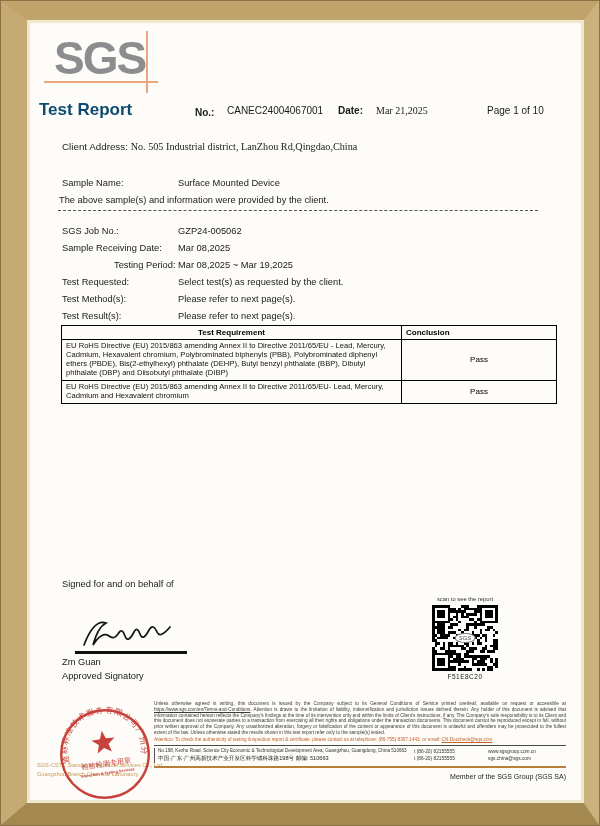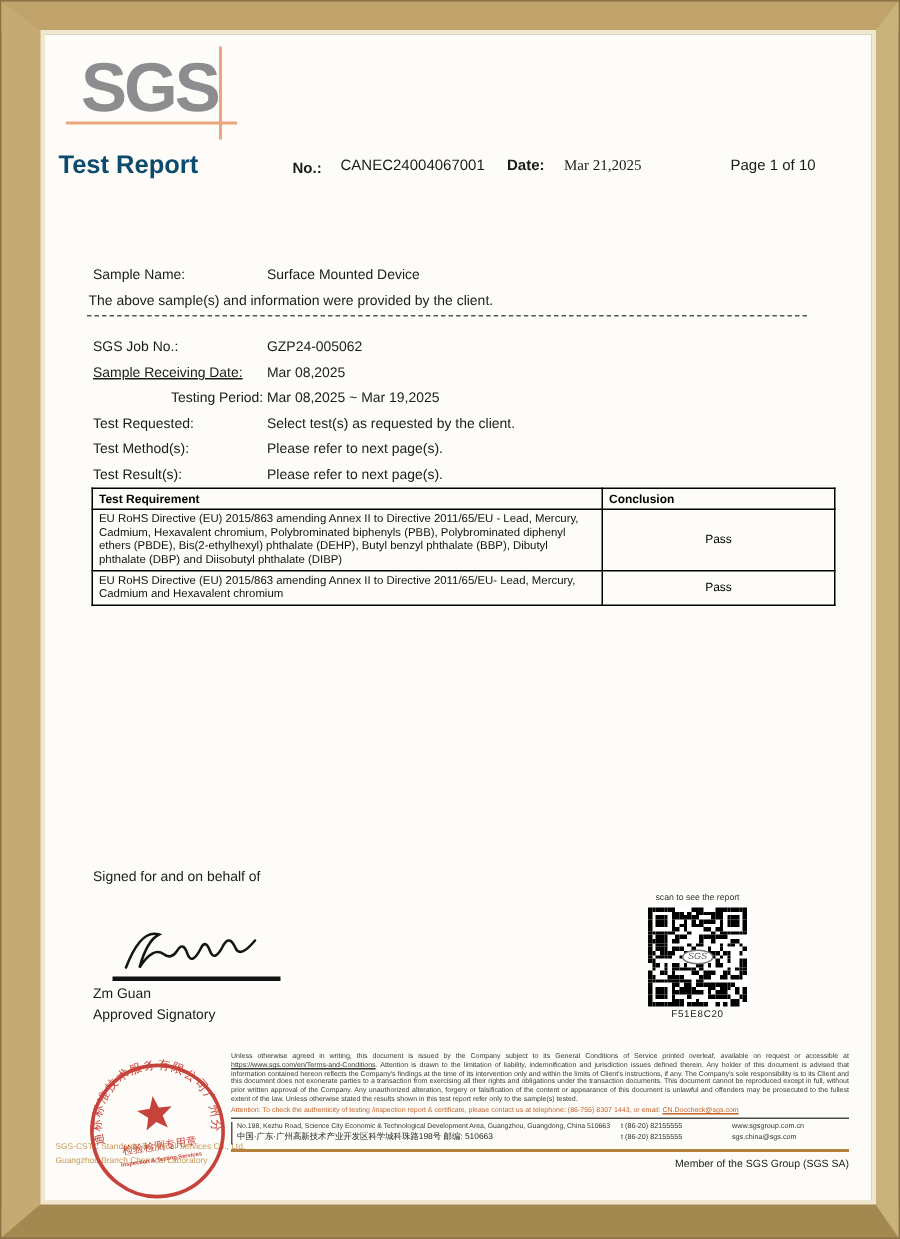--- a/index.html
+++ b/index.html
@@ -21,21 +21,21 @@
   .title{font-size:17px;font-weight:bold;color:#0c4a6e;}
   .meta{font-size:10px;color:#1a1a1a;}
   .b{font-weight:bold;}
   .line{font-size:9.8px;color:#1a1a1a;}
   .val-serif{font-family:"Liberation Serif",serif;font-size:10.2px;}
   .row9{font-size:9.3px;color:#1a1a1a;}
   .dash{border-top:1px dashed #555;height:0;}
   
   table.results{border-collapse:collapse;width:496px;table-layout:fixed;}
   table.results td,table.results th{border:1px solid #000;vertical-align:middle;}
-  table.results th{font-size:8px;text-align:left;padding:1px 4px;height:11px;}
+  table.results th{font-size:8px;text-align:center;padding:1px 4px;height:11px;}
   table.results th.center{text-align:left;}
   table.results td.req{font-size:7.6px;line-height:1.18;padding:2px 4px;color:#111;}
   table.results td.conc{font-size:8px;text-align:center;width:146px;}
   
   .qr-grid{display:grid;grid-template-columns:repeat(25,1fr);grid-template-rows:repeat(25,1fr);
            width:66px;height:66px;background:#fff;}
   .qr-grid i{display:block;}
   .qr-grid i.on{background:#000;}
   .qr-center{position:absolute;left:50%;top:50%;transform:translate(-50%,-50%);
              background:#fff;border:1px solid #777;border-radius:50%;
@@ -75,30 +75,34 @@
     <div class="abs cross" style="left:116px;top:8px;width:2px;height:62px;"></div>
     <div class="abs logo-text" style="left:24px;top:12px;">SGS</div>
 
     <div class="abs title" style="left:9px;top:77px;">Test Report</div>
     <div class="abs meta b" style="left:165px;top:72px;margin-top:12px;">No.:</div>
     <div class="abs meta" style="left:197px;top:82px;">CANEC24004067001</div>
     <div class="abs meta b" style="left:308px;top:82px;">Date:</div>
     <div class="abs meta serif" style="left:346px;top:82px;">Mar 21,2025</div>
     <div class="abs meta" style="left:457px;top:82px;">Page 1 of 10</div>
 
+    <div class="abs line" style="left:32px;top:118px;">
+      <span class="lbl">Client Address:</span>
+      <span class="val-serif">No. 505 Industrial district, LanZhou Rd,Qingdao,China</span>
+    </div>
 
     <div class="abs row9" style="left:32px;top:155px;">Sample Name:</div>
     <div class="abs row9" style="left:148px;top:155px;">Surface Mounted Device</div>
     <div class="abs row9" style="left:29px;top:172px;">The above sample(s) and information were provided by the client.</div>
     <div class="abs dash" style="left:28px;top:187px;width:480px;"></div>
 
     <div>
       <div class="abs row9" style="left:32px;top:203px;">SGS Job No.:</div>
       <div class="abs row9" style="left:148px;top:203px;">GZP24-005062</div>
-      <div class="abs row9" style="left:32px;top:220px;text-decoration:underline;">Sample Receiving Date:</div>
+      <div class="abs row9" style="left:32px;top:220px;">Sample Receiving Date:</div>
       <div class="abs row9" style="left:148px;top:220px;">Mar 08,2025</div>
       <div class="abs row9" style="left:40px;top:237px;margin-left:44px;">Testing Period:</div>
       <div class="abs row9" style="left:148px;top:237px;">Mar 08,2025 ~ Mar 19,2025</div>
       <div class="abs row9" style="left:32px;top:254px;">Test Requested:</div>
       <div class="abs row9" style="left:148px;top:254px;">Select test(s) as requested by the client.</div>
       <div class="abs row9" style="left:32px;top:271px;">Test Method(s):</div>
       <div class="abs row9" style="left:148px;top:271px;">Please refer to next page(s).</div>
       <div class="abs row9" style="left:32px;top:288px;">Test Result(s):</div>
       <div class="abs row9" style="left:148px;top:288px;">Please refer to next page(s).</div>
     </div>

